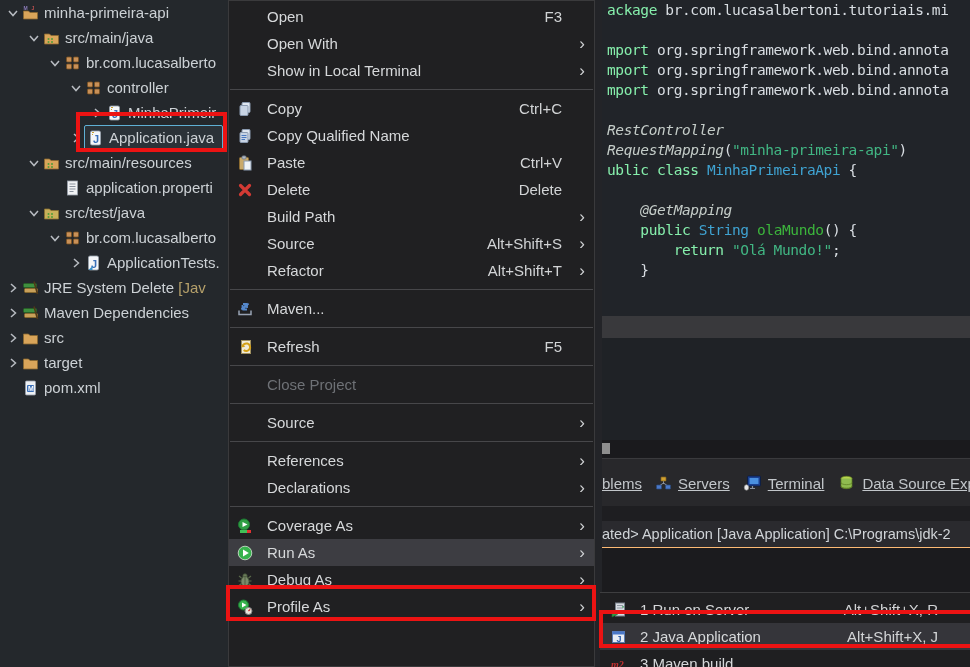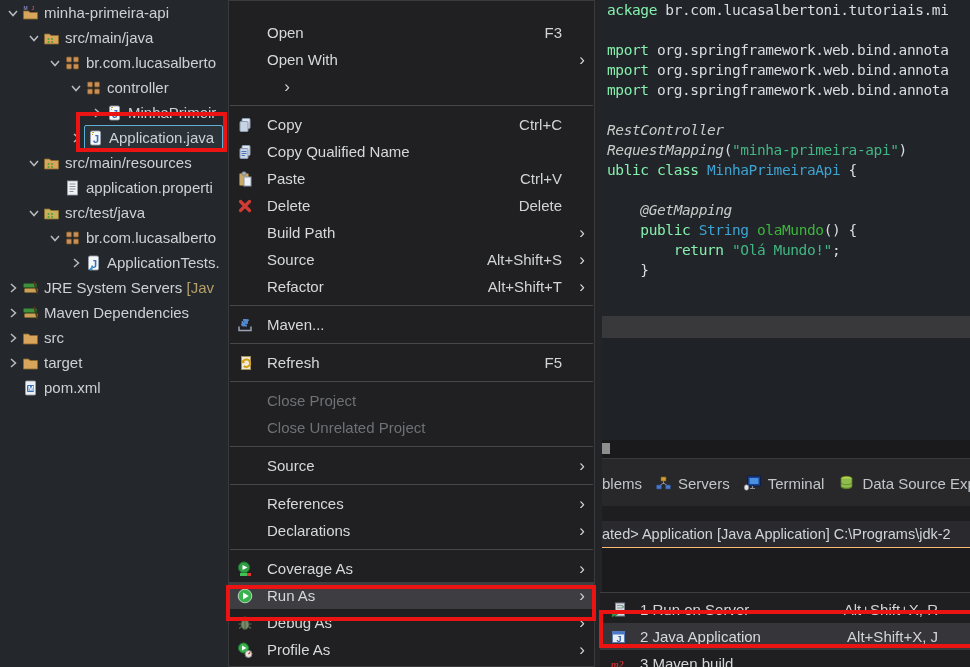--- a/index.html
+++ b/index.html
@@ -22,29 +22,29 @@
          font-size:14.5px;line-height:20px;letter-spacing:-0.4px;}
   .kw{color:#86efac;} .pl{color:#d8dde2;} .cls{color:#3fa3d2;} .mth{color:#3cb53c;}
   .str{color:#41b683;} .ann{color:#c4ccc8;font-style:italic;}
   #hband{position:absolute;left:7px;top:316px;width:368px;height:22px;background:#39393c;}
   #midarea{position:absolute;left:7px;top:338px;width:368px;height:102px;background:#1f2226;}
   #thumbstrip{position:absolute;left:7px;top:440px;width:368px;height:17px;background:#1a1a1d;}
   #hthumb{position:absolute;left:0;top:3px;width:8px;height:11px;background:#8e8e8e;}
   #tabrow{position:absolute;left:7px;top:458px;width:368px;height:48px;background:#28282b;
           border-top:1px solid #3a3a3d;display:flex;align-items:center;gap:13px;overflow:hidden;
           color:#c2c6ca;white-space:nowrap;}
-  .tab{display:flex;align-items:center;gap:6px;}
+  .tab{display:flex;align-items:center;gap:6px;text-decoration:underline;}
   #tabgap{position:absolute;left:7px;top:506px;width:368px;height:15px;background:#1e1e21;}
   #consoleheader{position:absolute;left:7px;top:521px;width:368px;height:26px;background:#2a2a2e;
           border-bottom:7px solid #fdba74;display:flex;align-items:center;white-space:nowrap;
           color:#d0d4d8;font-size:14.5px;overflow:hidden;}
   #consolebody{position:absolute;left:7px;top:548px;width:368px;height:119px;background:#1b1b1e;}
   
   #menu{position:absolute;left:228px;top:0;width:367px;height:667px;background:#202022;
-        border:1px solid #3a3a3c;box-sizing:border-box;z-index:10;padding-top:18px;}
+        border:1px solid #3a3a3c;box-sizing:border-box;z-index:10;padding-top:2px;}
   .mi{height:27px;display:flex;align-items:center;padding-left:8px;color:#d6d8da;}
   .mi.hl{background:#3d3d42;}
   .mi.dis{color:#6e7176;}
   .mic{width:30px;flex:0 0 30px;display:flex;align-items:center;}
   .ml{flex:1;}
   .ms{margin-right:8px;color:#d2d4d6;}
   .mi.dis .ms{color:#6e7176;}
   .mc{width:24px;flex:0 0 24px;text-align:center;font-size:17px;color:#cfd1d3;}
   .msep{height:1px;background:#47474a;margin:5px 1px;}
   
@@ -254,21 +254,21 @@
             <polyline points="4,2 8.5,6 4,10" fill="none" stroke="#b8bcc2" stroke-width="1.5"></polyline>
           </svg>
         </span>
       <span class="ticon">
           <svg width="17" height="16" viewBox="0 0 16 16">
             <rect x="1" y="3.5" width="13" height="4" rx="1" fill="#3f8f3f" stroke="#256025" stroke-width="0.8"></rect>
             <rect x="2" y="8.5" width="13" height="4" rx="1" fill="#c8a05a" stroke="#8a6a2a" stroke-width="0.8"></rect>
             <path d="M11.5 1.5 L15 14" stroke="#503818" stroke-width="1.6"></path>
           </svg>
         </span>
-      <span class="tlabel"><span>JRE System Servers </span><span class="tsuffix">[Jav</span></span>
+      <span class="tlabel"><span>JRE System Delete </span><span class="tsuffix">[Jav</span></span>
     </div>
 
     <div class="trow" style="padding-left:4px">
       <span class="tchev">
           <svg width="12" height="12" viewBox="0 0 12 12">
             <polyline points="4,2 8.5,6 4,10" fill="none" stroke="#b8bcc2" stroke-width="1.5"></polyline>
           </svg>
         </span>
       <span class="ticon">
           <svg width="17" height="16" viewBox="0 0 16 16">
@@ -396,20 +396,21 @@
         <span class="mc"></span>
       </div>
     <div class="mi">
         <span class="mic"></span>
         <span class="ml">Open With</span>
         <span class="ms"></span>
         <span class="mc">›</span>
       </div>
     <div class="mi">
         <span class="mic"></span>
+        <span class="ml">Show in Local Terminal</span>
         <span class="ms"></span>
         <span class="mc">›</span>
       </div>
     <div class="msep"></div>
     <div class="mi">
         <span class="mic">
           <svg width="16" height="16" viewBox="0 0 16 16">
             <rect x="5" y="1.5" width="8" height="10" rx="1" fill="#dfe6f0" stroke="#8a9ab0"></rect>
             <rect x="3" y="4.5" width="8" height="10" rx="1" fill="#c8d4e4" stroke="#8a9ab0"></rect>
           </svg>
@@ -493,26 +494,20 @@
           </svg>
         </span>
         <span class="ml">Refresh</span>
         <span class="ms">F5</span>
         <span class="mc"></span>
       </div>
     <div class="msep"></div>
     <div class="mi dis">
         <span class="mic"></span>
         <span class="ml">Close Project</span>
-        <span class="ms"></span>
-        <span class="mc"></span>
-      </div>
-    <div class="mi dis">
-        <span class="mic"></span>
-        <span class="ml">Close Unrelated Project</span>
         <span class="ms"></span>
         <span class="mc"></span>
       </div>
     <div class="msep"></div>
     <div class="mi">
         <span class="mic"></span>
         <span class="ml">Source</span>
         <span class="ms"></span>
         <span class="mc">›</span>
       </div>

